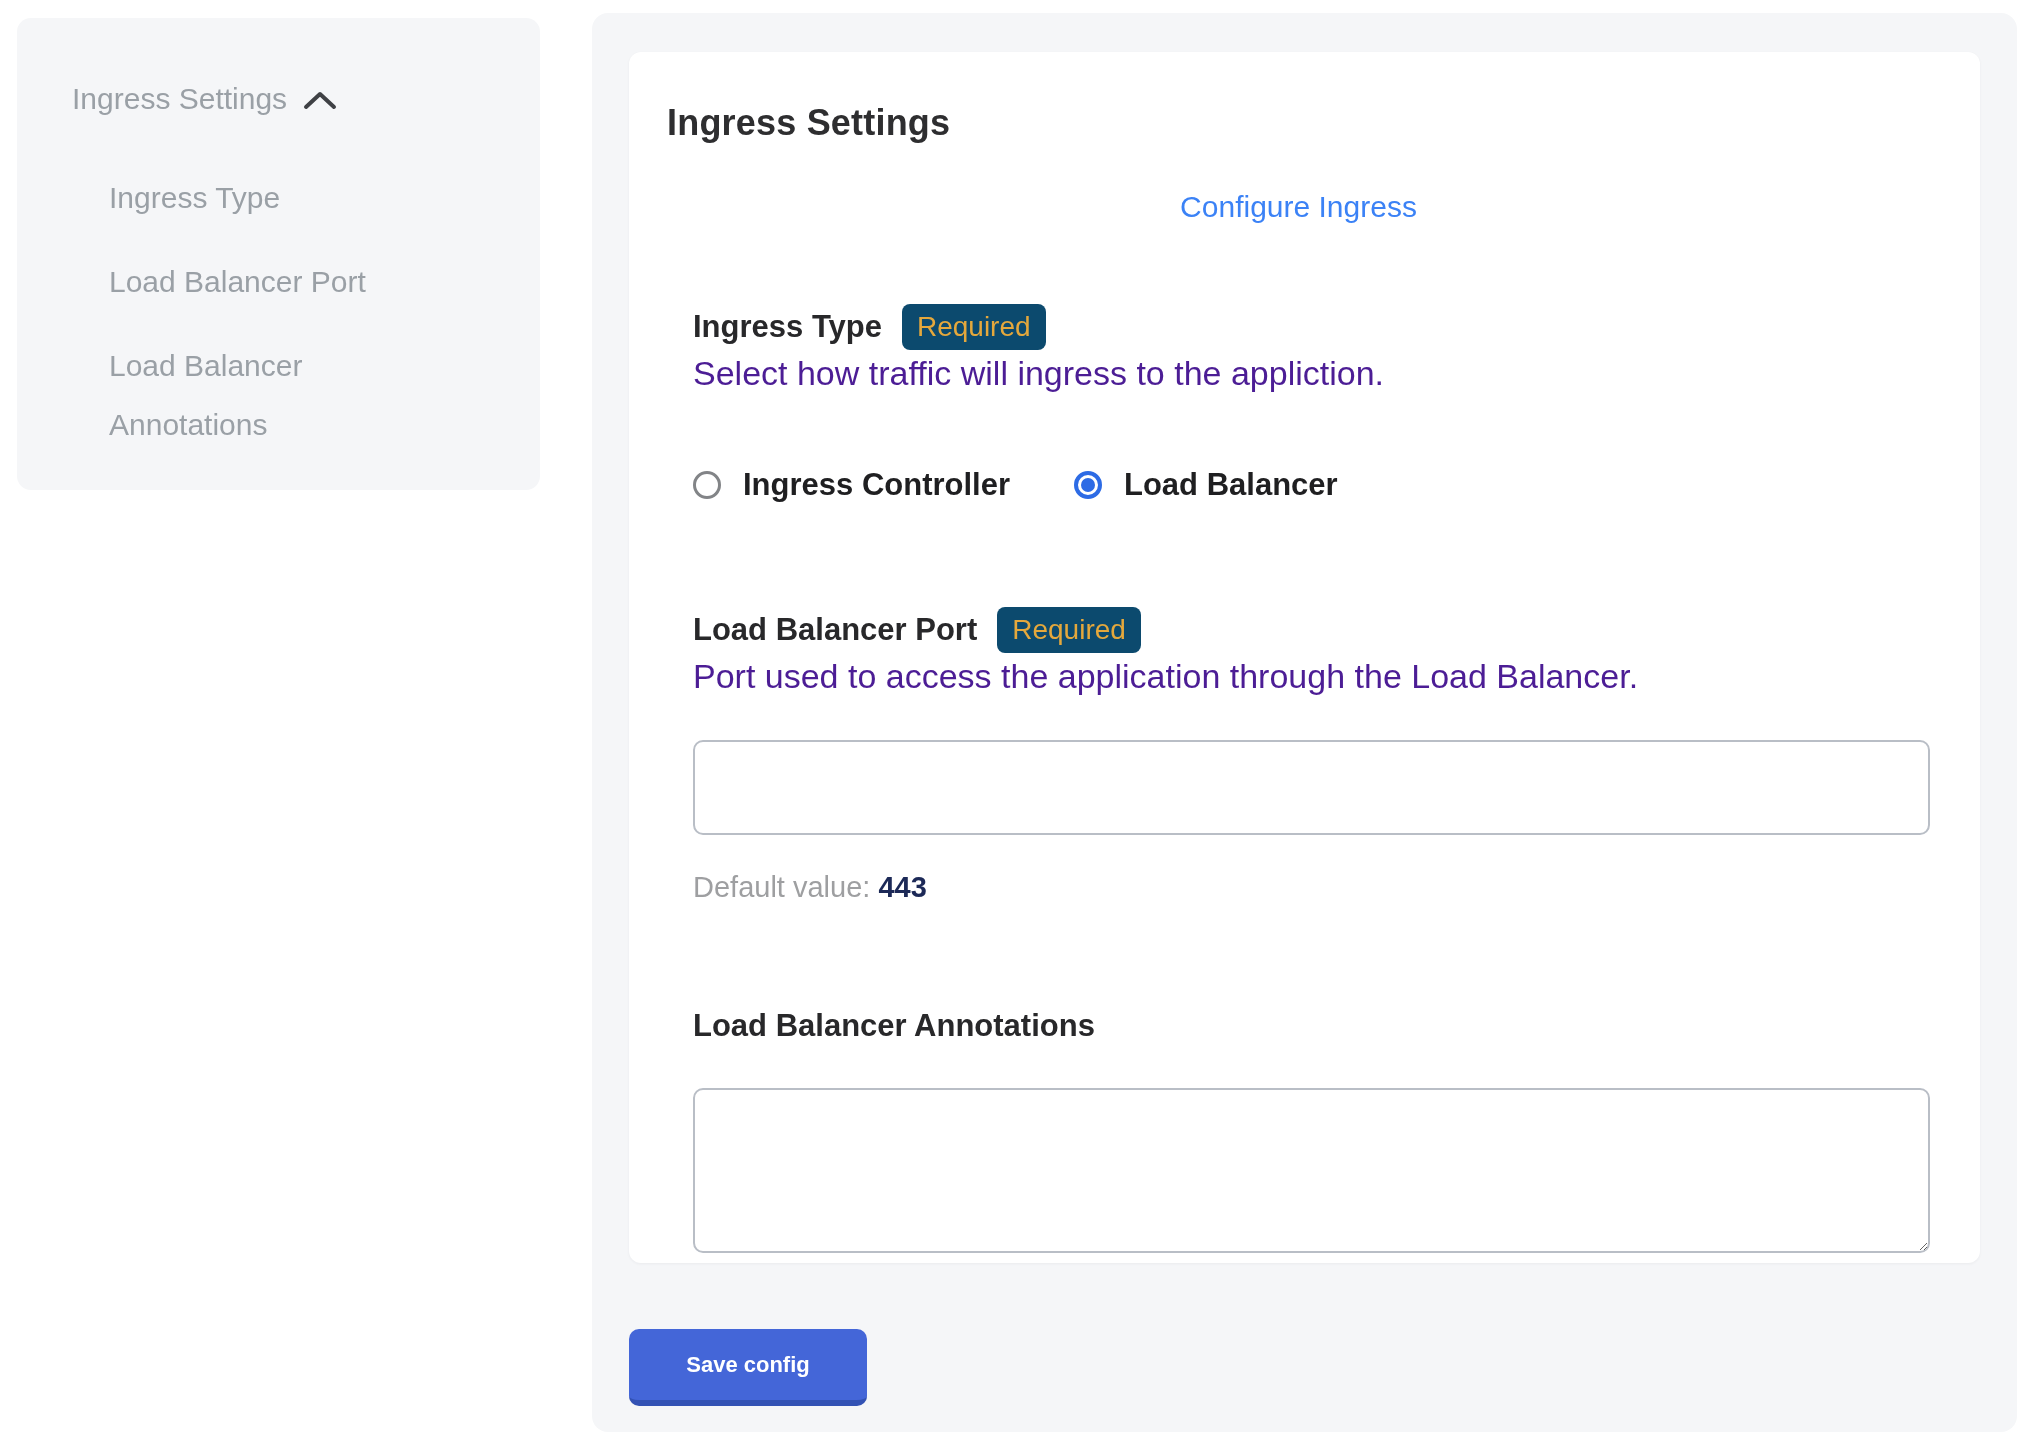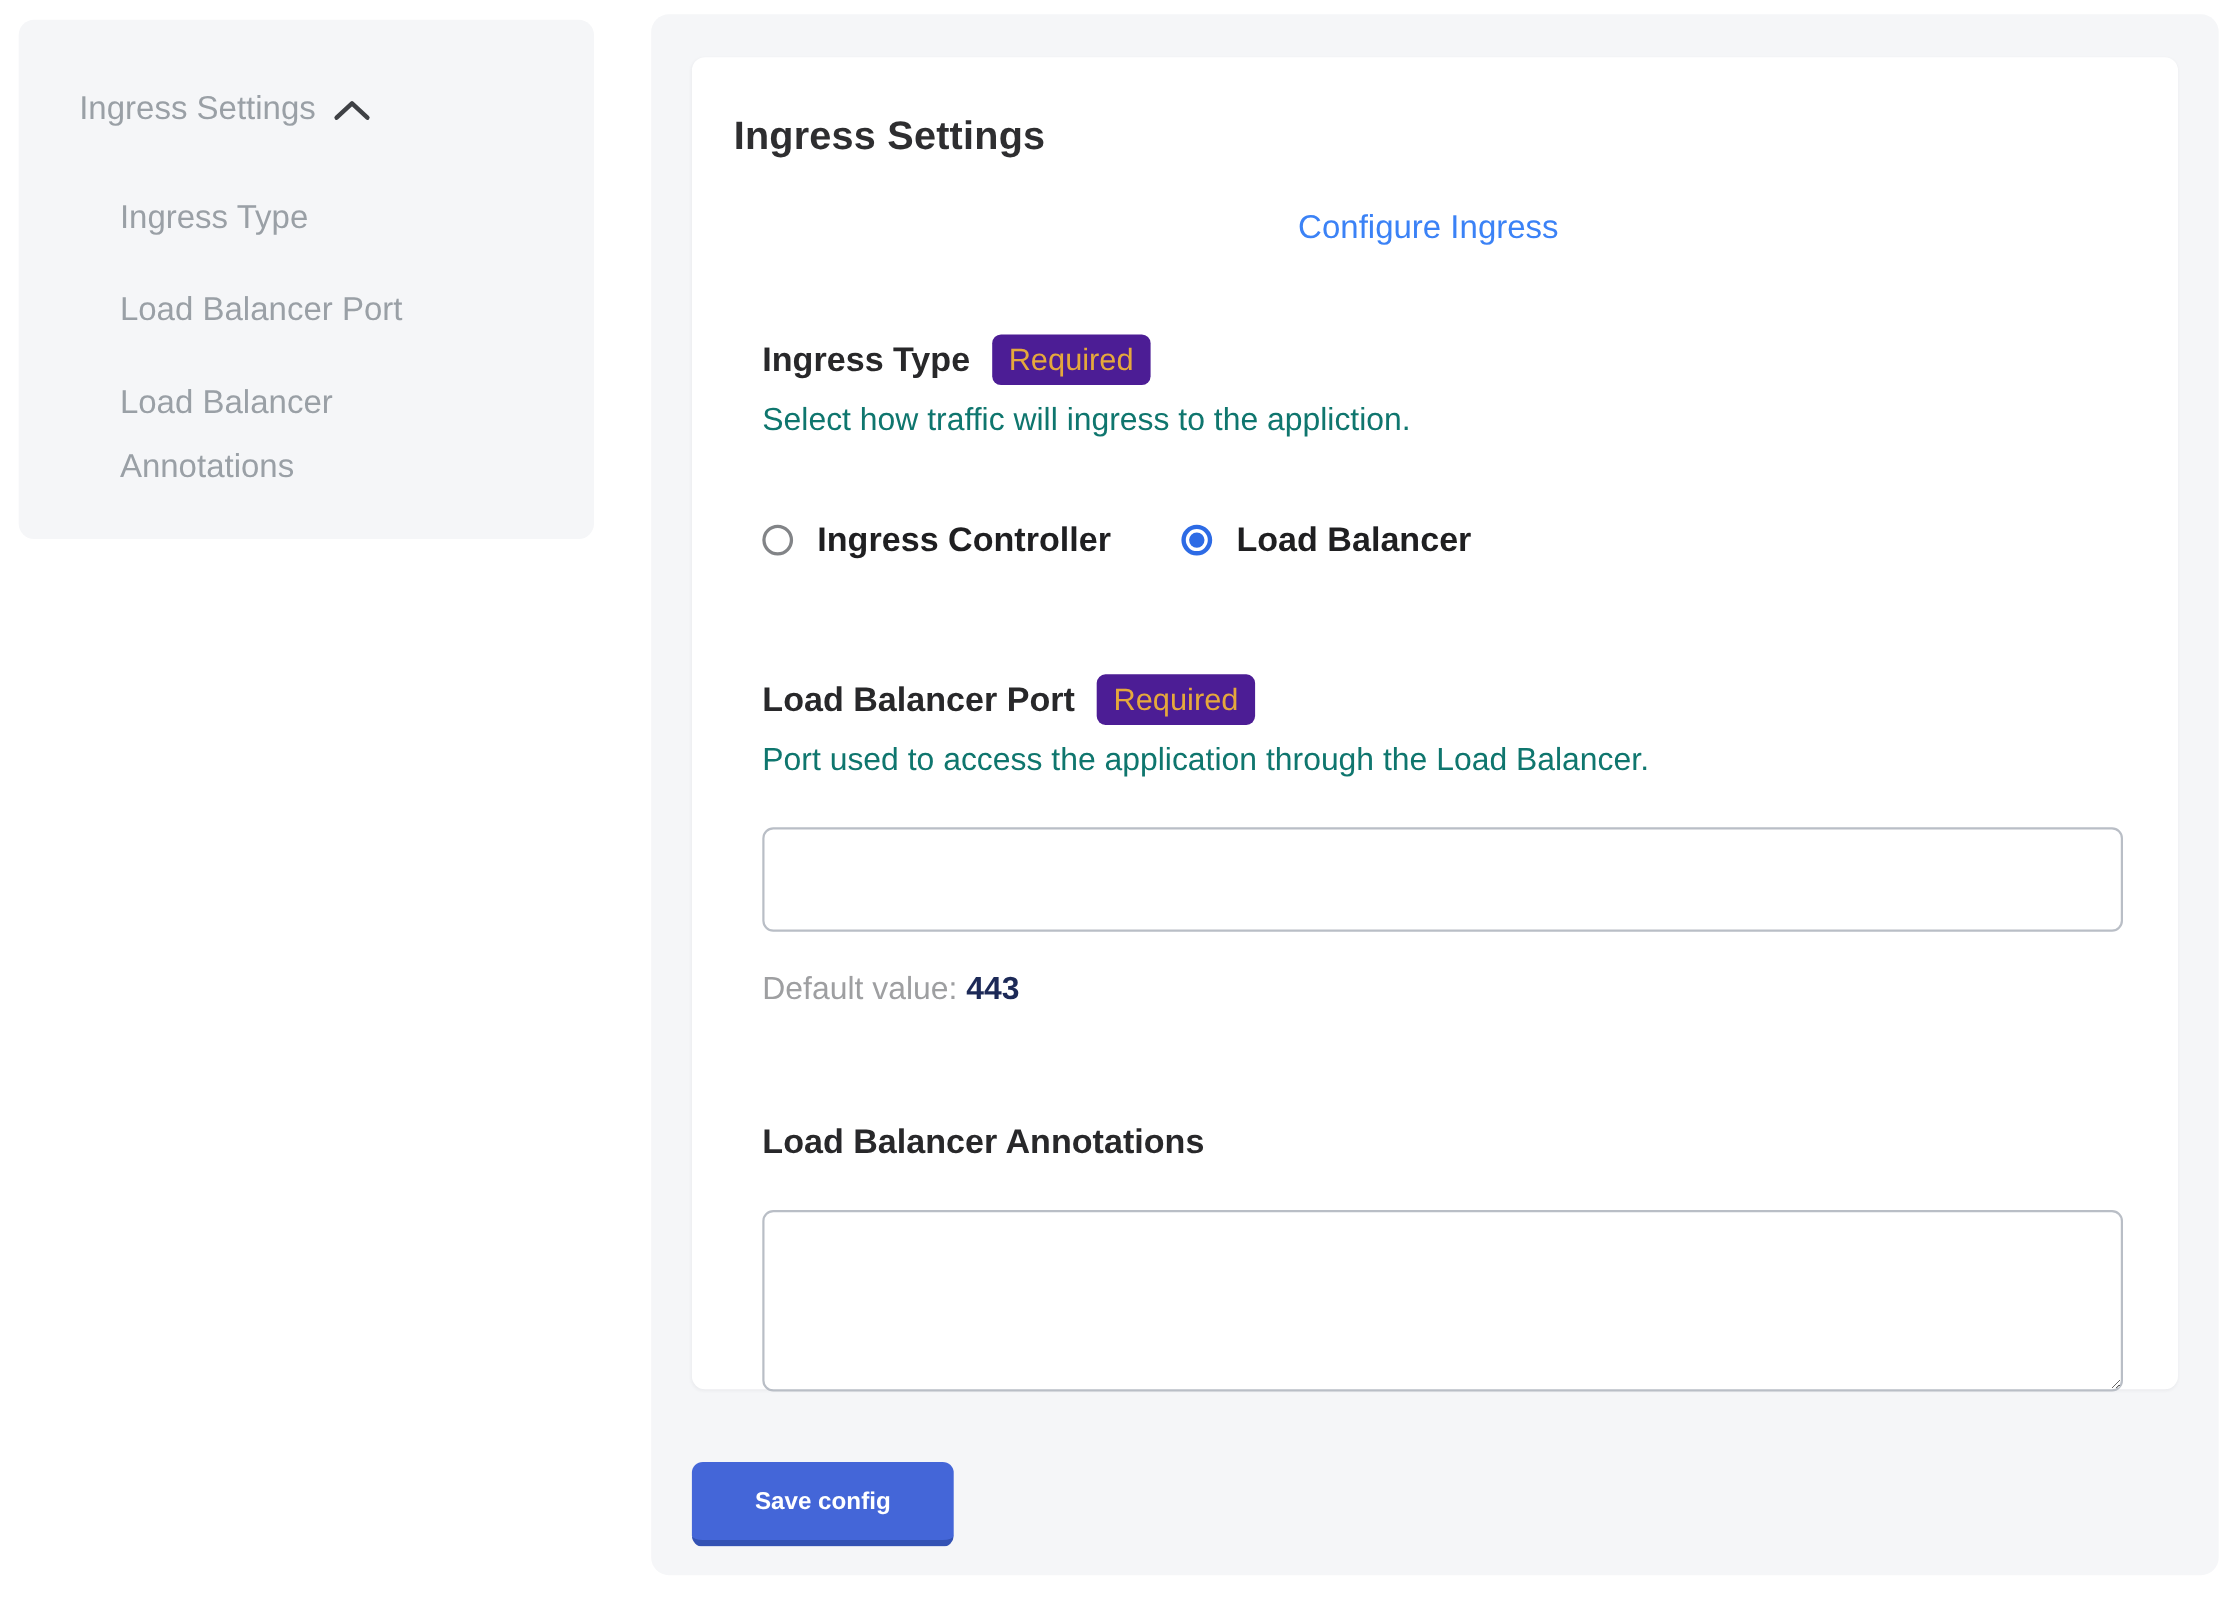--- a/index.html
+++ b/index.html
@@ -56,26 +56,26 @@
   }
   .card-subtitle {
     margin-top: 46px;
     font-size: 30px; color: #3b82f6; text-align: center;
   }
 
   .section { margin-left: 26px; }
   .section-heading-row { display: flex; align-items: center; gap: 20px; }
   .section-heading { font-size: 31px; font-weight: 600; color: #28282a; }
   .required-badge {
-    background: #4c1d95; color: #e5a83c;
+    background: #0c4a6e; color: #e5a83c;
     font-size: 28px;
     padding: 7px 15px;
     border-radius: 8px;
   }
-  .section-desc { margin-top: 16px; font-size: 29px; color: #0f766e; }
+  .section-desc { margin-top: 4px; font-size: 34px; color: #4c1d95; }
 
   .sec-ingress-type { margin-top: 80px; }
   .radio-row { margin-top: 74px; display: flex; align-items: center; gap: 64px; }
   .radio-option {
     display: flex; align-items: center; gap: 22px;
     font-size: 31px; font-weight: 600; color: #1f1f21;
     cursor: pointer;
   }
   .radio-circle {
     width: 28px; height: 28px; border-radius: 50%;

